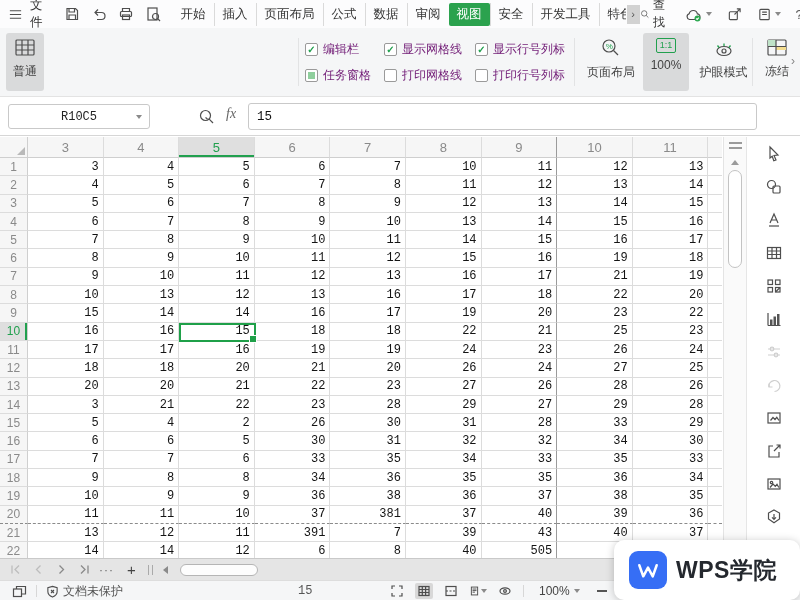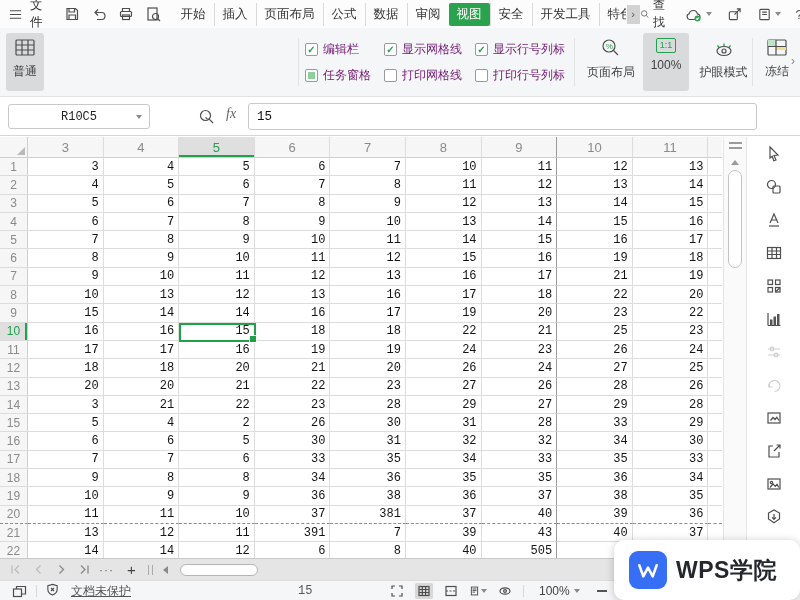--- a/index.html
+++ b/index.html
@@ -87,21 +87,21 @@
   .stab.active{background:#fff;color:var(--g);font-weight:bold;border-right:none;}
   .smore{color:#666;margin-left:9px;letter-spacing:1px;}
   .sadd{font-size:15px;color:#444;margin-left:13px;}
   .shandle{width:5px;height:10px;border-left:1.5px solid #aaa;border-right:1.5px solid #aaa;margin-left:12px;}
   .sarrow{width:0;height:0;border-top:4px solid transparent;border-bottom:4px solid transparent;border-right:5px solid #8a8a8a;margin-left:10px;}
   .spill{width:78px;height:12px;border:1px solid #b5b5b5;border-radius:6px;background:#fdfdfd;margin-left:12px;}
   
   .statusbar{position:absolute;left:0;top:580px;width:800px;height:20px;background:#f5f6f7;border-top:1px solid #ddd;}
   .sb-left{position:absolute;left:12px;top:0;height:20px;display:flex;align-items:center;gap:9px;}
   .sb-div{width:1px;height:12px;background:#d7d7d7;}
-  .sb-prot{display:flex;align-items:flex-start;gap:12px;color:#555;text-decoration:underline;}
+  .sb-prot{display:flex;align-items:center;gap:4px;color:#555;}
   .sb-val{position:absolute;left:298px;top:0;height:20px;display:flex;align-items:center;font-family:"Liberation Mono",monospace;color:#555;}
   .sb-right{position:absolute;left:388px;top:0;height:20px;display:flex;align-items:center;gap:9px;}
   .st-ico{width:18px;height:16px;display:flex;align-items:center;justify-content:center;border-radius:2px;}
   .st-ico.sel{background:#d8d8d8;}
   .sb-zoom{display:flex;align-items:center;gap:4px;color:#444;margin-left:6px;}
   .sb-minus{width:10px;height:2px;background:#555;margin-left:8px;}
   
   .brand{position:absolute;right:0;bottom:0;width:186px;height:60px;background:#fff;border-radius:10px;box-shadow:0 1px 8px rgba(0,0,0,.22);display:flex;align-items:center;gap:9px;padding-left:15px;z-index:99;}
   .brand-logo{width:38px;height:38px;border-radius:9px;background:var(--blue);display:flex;align-items:center;justify-content:center;}
   .brand-name{font-size:23px;font-weight:600;color:#24282e;letter-spacing:.5px;}

